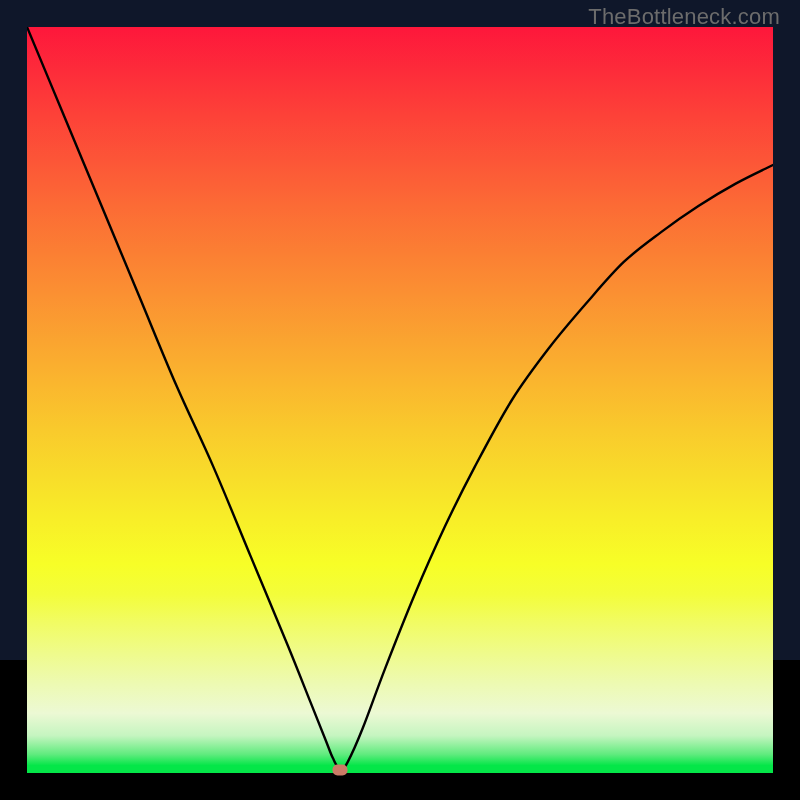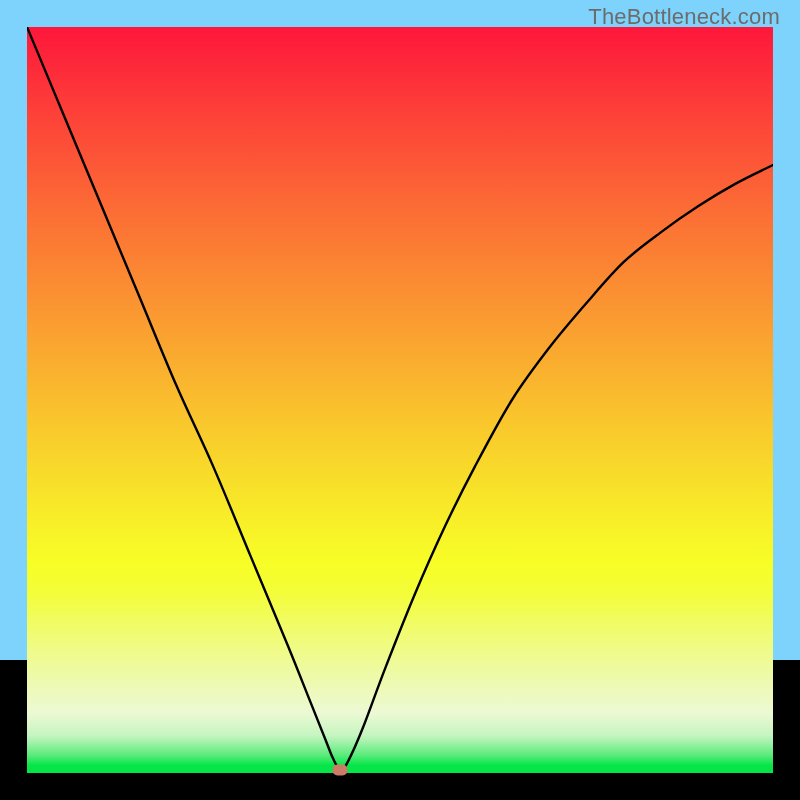--- a/index.html
+++ b/index.html
@@ -8,21 +8,21 @@
     width: 800px;
     height: 800px;
     background: #000000;
     overflow: hidden;
     font-family: Arial, Helvetica, sans-serif;
   }
   .frame {
     position: relative;
     width: 800px;
     height: 660px;
-    background: #7dd3fc;
+    background: #0f172a;
   }
   .watermark {
     position: absolute;
     top: 4px;
     right: 20px;
     color: #6c6c6c;
     font-size: 22px;
     font-weight: 500;
     letter-spacing: 0.2px;
     user-select: none;

